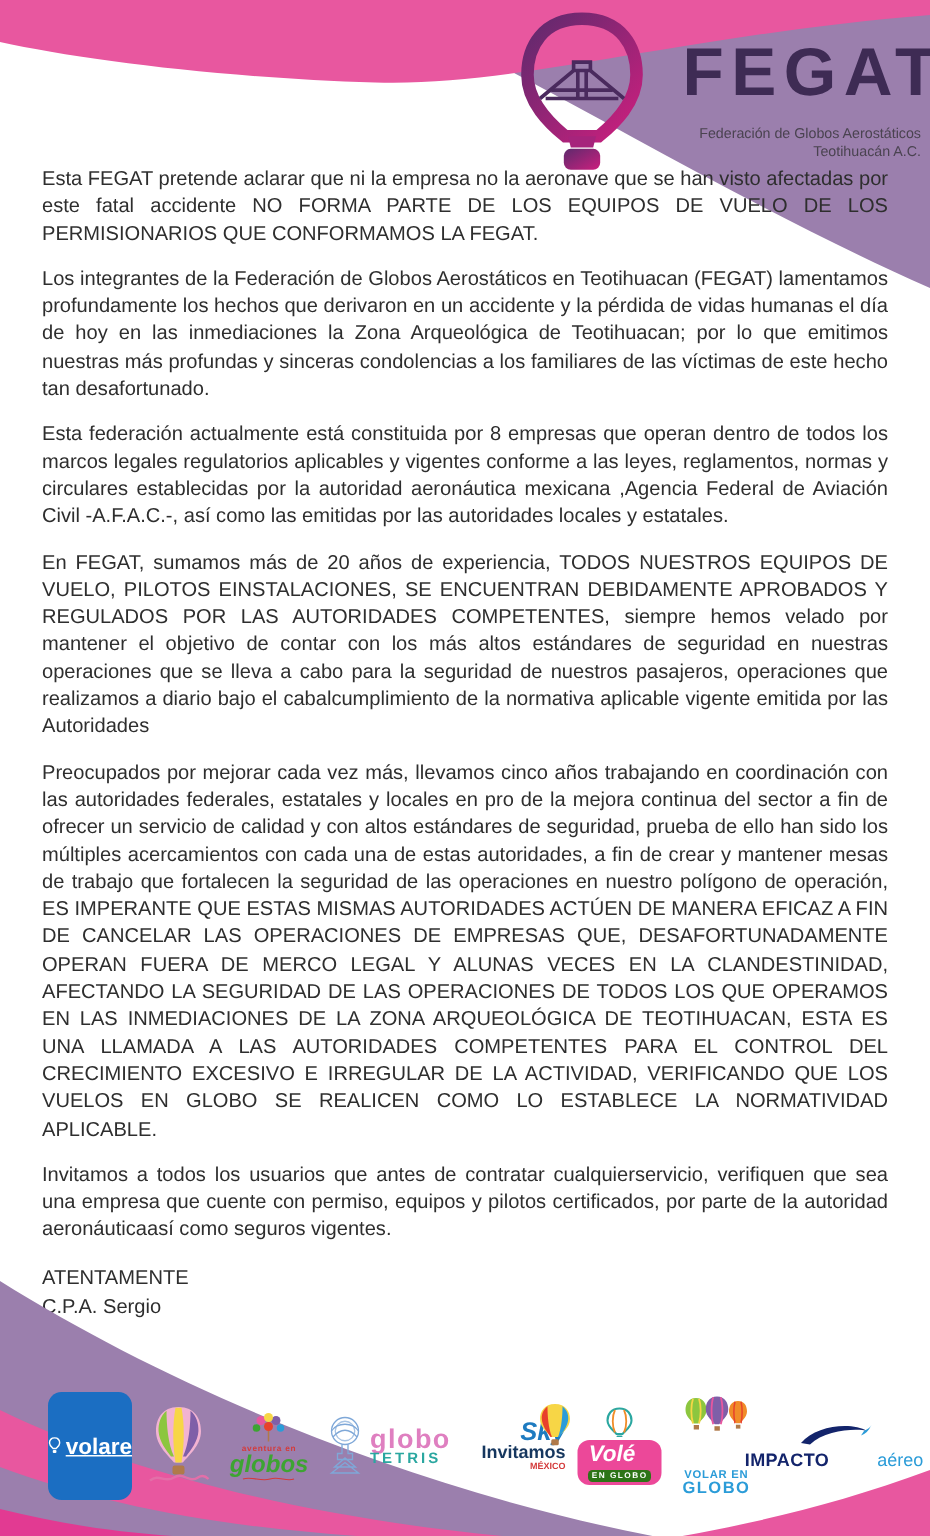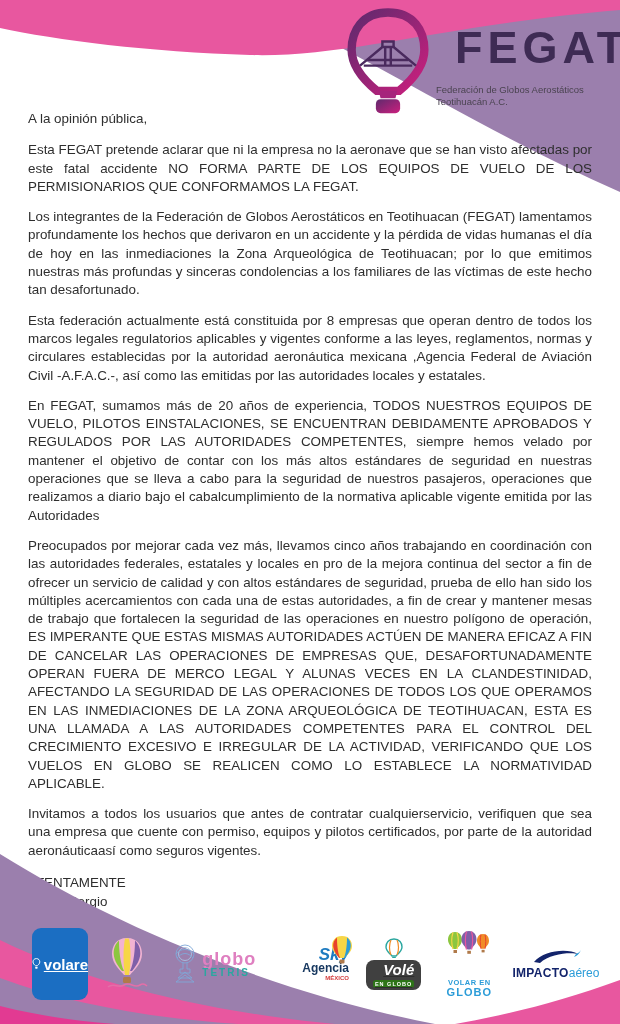--- a/index.html
+++ b/index.html
@@ -13,21 +13,21 @@
   .bottom-deco { bottom:0; }
 
   
   .balloon-logo { position:absolute; left:340px; top:6px; width:96px; height:110px; }
   .brand-title {
     position:absolute; left:455px; top:22px;
     font-size:45px; font-weight:600; letter-spacing:5px; color:#3e2b54;
   }
   .brand-subtitle {
     position:absolute; left:436px; top:84px; width:178px;
-    font-size:9.5px; line-height:12px; text-align:left; color:#4a4350;
+    font-size:9.5px; line-height:12px; text-align:right; color:#4a4350;
   }
 
   
   .letter {
     position:absolute; left:28px; right:28px; top:110px;
     font-size:13.4px; line-height:18.3px; color:#2e2e2e;
   }
   .letter p { margin:0 0 12px 0; text-align:justify; }
   .dateline { margin:0 0 13px 0; }
   .salutation { margin:0 0 13px 0; }
@@ -62,36 +62,35 @@
   .logo-tetris .sub { font-size:10px; color:#2aa7a0; font-weight:bold; letter-spacing:2px; margin-left:0; }
 
   .logo-sky { width:78px; position:relative; align-items:flex-end; }
   .logo-sky .main { font-size:17px; font-weight:bold; font-style:italic; color:#1e7bc0; line-height:15px; }
   .logo-sky .sub { font-size:12px; font-weight:bold; color:#16375f; line-height:13px; }
   .logo-sky .country { font-size:6px; font-weight:bold; color:#d43b3b; align-self:flex-end; }
   .logo-sky .balloons { position:absolute; right:-6px; top:-12px; }
 
   .logo-vole { width:70px; }
   .logo-vole .badge {
-    background:#404040; border-radius:8px; padding:1px 7px 0 7px; text-align:right;
+    background:#ec4899; border-radius:8px; padding:1px 7px 0 7px; text-align:left;
     box-shadow:0 0 0 2px #ffffff;
-    text-decoration:underline;
   }
   .logo-vole .main { color:#fff; font-size:15px; font-weight:bold; font-style:italic; line-height:15px; }
   .logo-vole .sub { display:block; background:#2d7417; color:#fff; font-size:5.5px; font-weight:bold;
     letter-spacing:1px; border-radius:3px; padding:1px 2px; margin:1px 0 2px 0; }
 
   .logo-volar { width:62px; }
   .logo-volar .l1 { font-size:7.5px; font-weight:bold; color:#2b9cd8; letter-spacing:.5px; margin-top:18px; }
   .logo-volar .l2 { font-size:11px; font-weight:bold; color:#2b9cd8; letter-spacing:1px; line-height:11px; }
 
   .logo-impacto { width:92px; }
   .logo-impacto .row { display:flex; align-items:baseline; }
   .logo-impacto .main { font-size:12px; font-weight:bold; color:#13246b; letter-spacing:.3px; }
-  .logo-impacto .sub { font-size:12px; color:#2b9cd8; }
+  .logo-impacto .sub { font-size:12px; color:#2b9cd8;padding-left:32px; }
 </style>
 </head>
 <body>
 
 <div class="page">
 
   <svg class="deco top-deco" width="620" height="200" viewBox="0 0 620 200">
     <path d="M245,0 L620,0 L620,192 C480,130 360,52 245,0 Z" fill="#9b7fad"></path>
     <path d="M0,0 L620,0 L620,10 C450,24 345,58 250,55 C150,52 55,40 0,28 Z" fill="#e8579f"></path>
   </svg>
@@ -115,21 +114,20 @@
     <rect x="37" y="100" width="26" height="15" rx="5" fill="url(#bgrad)"></rect>
   </svg>
 
   <div class="brand-title">FEGAT</div>
   <div class="brand-subtitle">
     <span>Federación de Globos Aerostáticos</span><br>
     <span>Teotihuacán A.C.</span>
   </div>
 
   <div class="letter">
-    <div class="salutation">A la opinión pública,</div>
     <p>Esta FEGAT pretende aclarar que ni la empresa no la aeronave que se han visto afectadas por este fatal accidente NO FORMA PARTE DE LOS EQUIPOS DE VUELO DE LOS PERMISIONARIOS QUE CONFORMAMOS LA FEGAT.</p>
     <p>Los integrantes de la Federación de Globos Aerostáticos en Teotihuacan (FEGAT) lamentamos profundamente los hechos que derivaron en un accidente y la pérdida de vidas humanas el día de hoy en las inmediaciones la Zona Arqueológica de Teotihuacan; por lo que emitimos nuestras más profundas y sinceras condolencias a los familiares de las víctimas de este hecho tan desafortunado.</p>
     <p>Esta federación actualmente está constituida por 8 empresas que operan dentro de todos los marcos legales regulatorios aplicables y vigentes conforme a las leyes, reglamentos, normas y circulares establecidas por la autoridad aeronáutica mexicana ,Agencia Federal de Aviación Civil -A.F.A.C.-, así como las emitidas por las autoridades locales y estatales.</p>
     <p>En FEGAT, sumamos más de 20 años de experiencia, TODOS NUESTROS EQUIPOS DE VUELO, PILOTOS EINSTALACIONES, SE ENCUENTRAN DEBIDAMENTE APROBADOS Y REGULADOS POR LAS AUTORIDADES COMPETENTES, siempre hemos velado por mantener el objetivo de contar con los más altos estándares de seguridad en nuestras operaciones que se lleva a cabo para la seguridad de nuestros pasajeros, operaciones que realizamos a diario bajo el cabalcumplimiento de la normativa aplicable vigente emitida por las Autoridades</p>
     <p>Preocupados por mejorar cada vez más, llevamos cinco años trabajando en coordinación con las autoridades federales, estatales y locales en pro de la mejora continua del sector a fin de ofrecer un servicio de calidad y con altos estándares de seguridad, prueba de ello han sido los múltiples acercamientos con cada una de estas autoridades, a fin de crear y mantener mesas de trabajo que fortalecen la seguridad de las operaciones en nuestro polígono de operación, ES IMPERANTE QUE ESTAS MISMAS AUTORIDADES ACTÚEN DE MANERA EFICAZ A FIN DE CANCELAR LAS OPERACIONES DE EMPRESAS QUE, DESAFORTUNADAMENTE OPERAN FUERA DE MERCO LEGAL Y ALUNAS VECES EN LA CLANDESTINIDAD, AFECTANDO LA SEGURIDAD DE LAS OPERACIONES DE TODOS LOS QUE OPERAMOS EN LAS INMEDIACIONES DE LA ZONA ARQUEOLÓGICA DE TEOTIHUACAN, ESTA ES UNA LLAMADA A LAS AUTORIDADES COMPETENTES PARA EL CONTROL DEL CRECIMIENTO EXCESIVO E IRREGULAR DE LA ACTIVIDAD, VERIFICANDO QUE LOS VUELOS EN GLOBO SE REALICEN COMO LO ESTABLECE LA NORMATIVIDAD APLICABLE.</p>
     <p>Invitamos a todos los usuarios que antes de contratar cualquierservicio, verifiquen que sea una empresa que cuente con permiso, equipos y pilotos certificados, por parte de la autoridad aeronáuticaasí como seguros vigentes.</p>
     <div class="closing">ATENTAMENTE</div>
     <div class="signature">C.P.A. Sergio</div>
   </div>
 
@@ -149,20 +147,36 @@
           <path d="M21,1 C10,1 6,9 6,17 C6,27 15,34 18,38 L24,38 C27,34 36,27 36,17 C36,9 32,1 21,1 Z" fill="#f2b3d2"></path>
           <path d="M13,3.5 C9,7 7.5,12 7.7,17 C8,24 13,30 16,34 L18,34 C14,26 13,12 13,3.5 Z" fill="#8cc63f"></path>
           <path d="M29,3.5 C33,7 34.5,12 34.3,17 C34,24 29,30 26,34 L24,34 C28,26 29,12 29,3.5 Z" fill="#7f5fa8"></path>
           <path d="M19,1.5 L23,1.5 C25,12 25,26 23,38 L19,38 C17,26 17,12 19,1.5 Z" fill="#f7d646"></path>
           <rect x="17" y="40" width="8" height="6" rx="1.5" fill="#b07a4a"></rect>
         </g>
         <path d="M2,50 C8,45 12,52 18,48 C24,44 28,52 34,48 C37,46 39,47 41,49" stroke="#e36fa8" stroke-width="1.6" fill="none"></path>
       </svg>
     </div>
 
+    <div class="logo logo-aventura">
+      <svg width="26" height="22" viewBox="0 0 26 22">
+        <circle cx="8" cy="6" r="3" fill="#e8579f"></circle>
+        <circle cx="18" cy="6" r="3" fill="#7f5fa8"></circle>
+        <circle cx="13" cy="4" r="3" fill="#f7d646"></circle>
+        <circle cx="5" cy="11" r="2.5" fill="#3da432"></circle>
+        <circle cx="21" cy="11" r="2.5" fill="#2b9cd8"></circle>
+        <circle cx="13" cy="10" r="3" fill="#e8412c"></circle>
+        <path d="M13,13 L13,20" stroke="#b07a4a" stroke-width="1"></path>
+      </svg>
+      <span class="top">aventura en</span>
+      <span class="main">globos</span>
+      <svg width="36" height="4" viewBox="0 0 36 4">
+        <path d="M1,2 C7,0 13,4 19,2 C25,0 30,4 35,2" stroke="#d43b3b" stroke-width="0.8" fill="none"></path>
+      </svg>
+    </div>
 
     <div class="logo logo-tetris">
       <svg width="30" height="44" viewBox="0 0 30 44">
         <g stroke="#7fa8d8" stroke-width="0.9" fill="none">
           <circle cx="15" cy="12" r="9"></circle>
           <circle cx="15" cy="12" r="6.5" stroke="#a8c4e4"></circle>
           <path d="M6,12 C10,6 20,6 24,12 M7,16 C12,10 18,10 23,16"></path>
           <path d="M13,21 L13,27 L10,27 L10,31 L20,31 L20,27 L17,27 L17,21"></path>
           <path d="M8,36 L15,30 L22,36 Z M6,40 L15,33 L24,40 Z"></path>
         </g>
@@ -174,21 +188,21 @@
     </div>
 
     <div class="logo logo-sky">
       <svg class="balloons" width="26" height="30" viewBox="0 0 26 30">
         <path d="M13,1 C6,1 3,6 3,11 C3,17 9,21 11,23 L15,23 C17,21 23,17 23,11 C23,6 20,1 13,1 Z" fill="#f7d646"></path>
         <path d="M8,2.5 C5,5 4,8 4.2,11 C4.5,16 8,20 10,23 L11,23 C8.5,17 8,8 8,2.5 Z" fill="#e8412c"></path>
         <path d="M18,2.5 C21,5 22,8 21.8,11 C21.5,16 18,20 16,23 L15,23 C17.5,17 18,8 18,2.5 Z" fill="#2b9cd8"></path>
         <rect x="10.5" y="24.5" width="5" height="4" rx="1" fill="#b07a4a"></rect>
       </svg>
       <span class="main">Sky</span>
-      <span class="sub">Agencia</span>
+      <span class="sub">Invitamos</span>
       <span class="country">MÉXICO</span>
     </div>
 
     <div class="logo logo-vole">
       <svg width="22" height="22" viewBox="0 0 22 22">
         <path d="M11,1 C5.5,1 3,5 3,9 C3,13.5 8,16.5 9,18 L13,18 C14,16.5 19,13.5 19,9 C19,5 16.5,1 11,1 Z" fill="#ffffff" stroke="#2aa7a0" stroke-width="1.4"></path>
         <path d="M8,2 C6,6 6,13 8,17 M14,2 C16,6 16,13 14,17" stroke="#f08c28" stroke-width="1.2" fill="none"></path>
         <rect x="9" y="19" width="4" height="2.6" rx="0.8" fill="#2aa7a0"></rect>
       </svg>
       <div class="badge">

